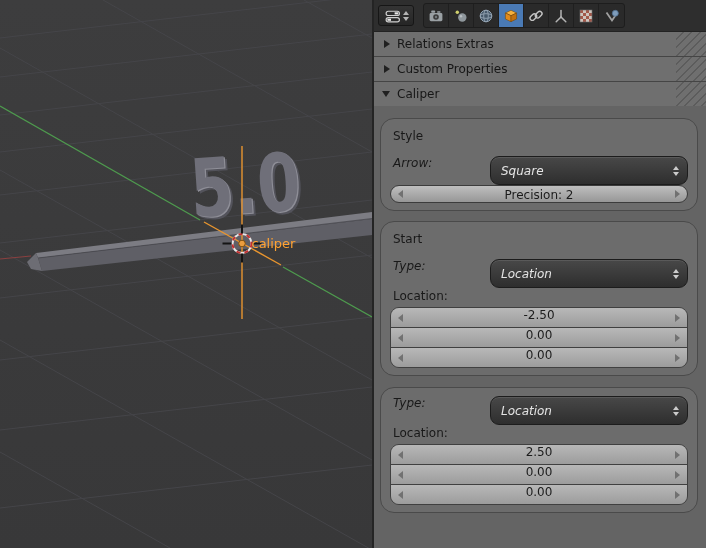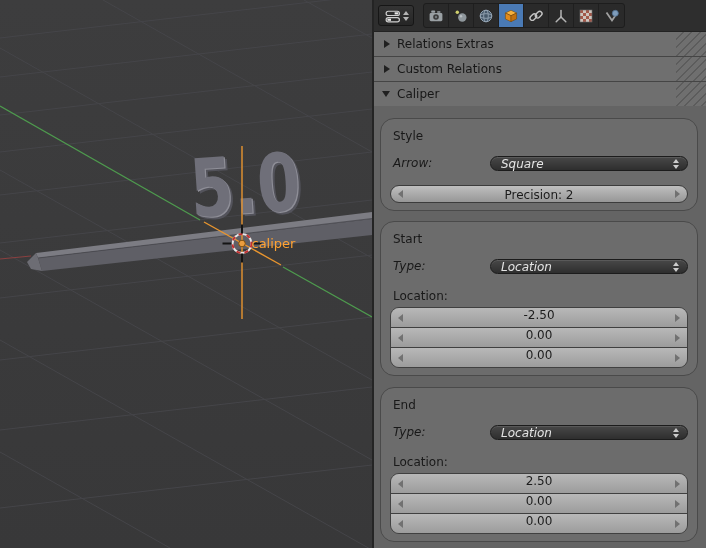--- a/index.html
+++ b/index.html
@@ -41,21 +41,21 @@
 
   .panel-body{flex:1;background:#646464;padding:12px 8px 0 6px;box-sizing:border-box;}
 
   .group-box{background:#6c6c6c;border:1px solid #4a4a4a;border-radius:14px;padding:8px 9px 7px 9px;box-sizing:border-box;}
   .group-box.mb{margin-bottom:10px;}
   .section-title{color:#191919;margin:2px 0 13px 3px;}
 
   .prop-row{display:flex;height:20px;font-style:italic;}
   .prop-row .row-label{width:100px;color:#191919;flex:none;padding-left:3px;box-sizing:border-box;}
 
-  .dropdown{flex:1;height:15px;background:linear-gradient(#484848,#2e2e2e);border:1px solid #1c1c1c;border-radius:9px;
+  .dropdown{flex:1;height:29px;background:linear-gradient(#484848,#2e2e2e);border:1px solid #1c1c1c;border-radius:9px;
      display:flex;align-items:center;box-sizing:border-box;box-shadow:inset 0 1px 0 rgba(255,255,255,0.10);}
   .dropdown .dd-value{color:#e4e4e4;padding-left:10px;flex:1;}
   .dropdown .dd-arrows{display:flex;flex-direction:column;gap:2px;margin-right:8px;}
   .dd-arrows .tri-up-s{border-bottom-color:#cccccc;}
   .dd-arrows .tri-down-s{border-top-color:#cccccc;}
 
   .slider{position:relative;height:18px;margin-top:9px;background:linear-gradient(#bfbfbf,#979797);
      border:1px solid #3c3c3c;border-radius:9px;display:flex;align-items:flex-end;justify-content:center;box-sizing:border-box;}
   .slider .num-value{color:#1c1c1c;}
   .tri-left-n{position:absolute;left:7px;top:50%;transform:translateY(-50%);
@@ -237,21 +237,21 @@
 
       <div class="panel-header">
         <span class="tri tri-right-h"></span>
         <span class="hdr-label">Relations Extras</span>
         <span class="drag-stripes"></span>
       </div>
 
 
       <div class="panel-header">
         <span class="tri tri-right-h"></span>
-        <span class="hdr-label">Custom Relations</span>
+        <span class="hdr-label">Custom Properties</span>
         <span class="drag-stripes"></span>
       </div>
 
       <div class="panel-header" style="border-bottom:none;">
         <span class="tri tri-down-h"></span>
         <span class="hdr-label">Caliper</span>
         <span class="drag-stripes"></span>
       </div>
 
       <div class="panel-body">
@@ -301,21 +301,20 @@
             </div>
             <div class="num-field">
               <span class="tri tri-left-n"></span>
               <span class="num-value">0.00</span>
               <span class="tri tri-right-n"></span>
             </div>
           </div>
         </div>
 
         <div class="group-box">
-          <div class="section-title">End</div>
           <div class="prop-row">
             <span class="row-label">Type:</span>
             <div class="dropdown">
               <span class="dd-value">Location</span>
               <span class="dd-arrows">
                 <span class="tri tri-up-s"></span>
                   <span class="tri tri-down-s"></span>
               </span>
             </div>
           </div>

